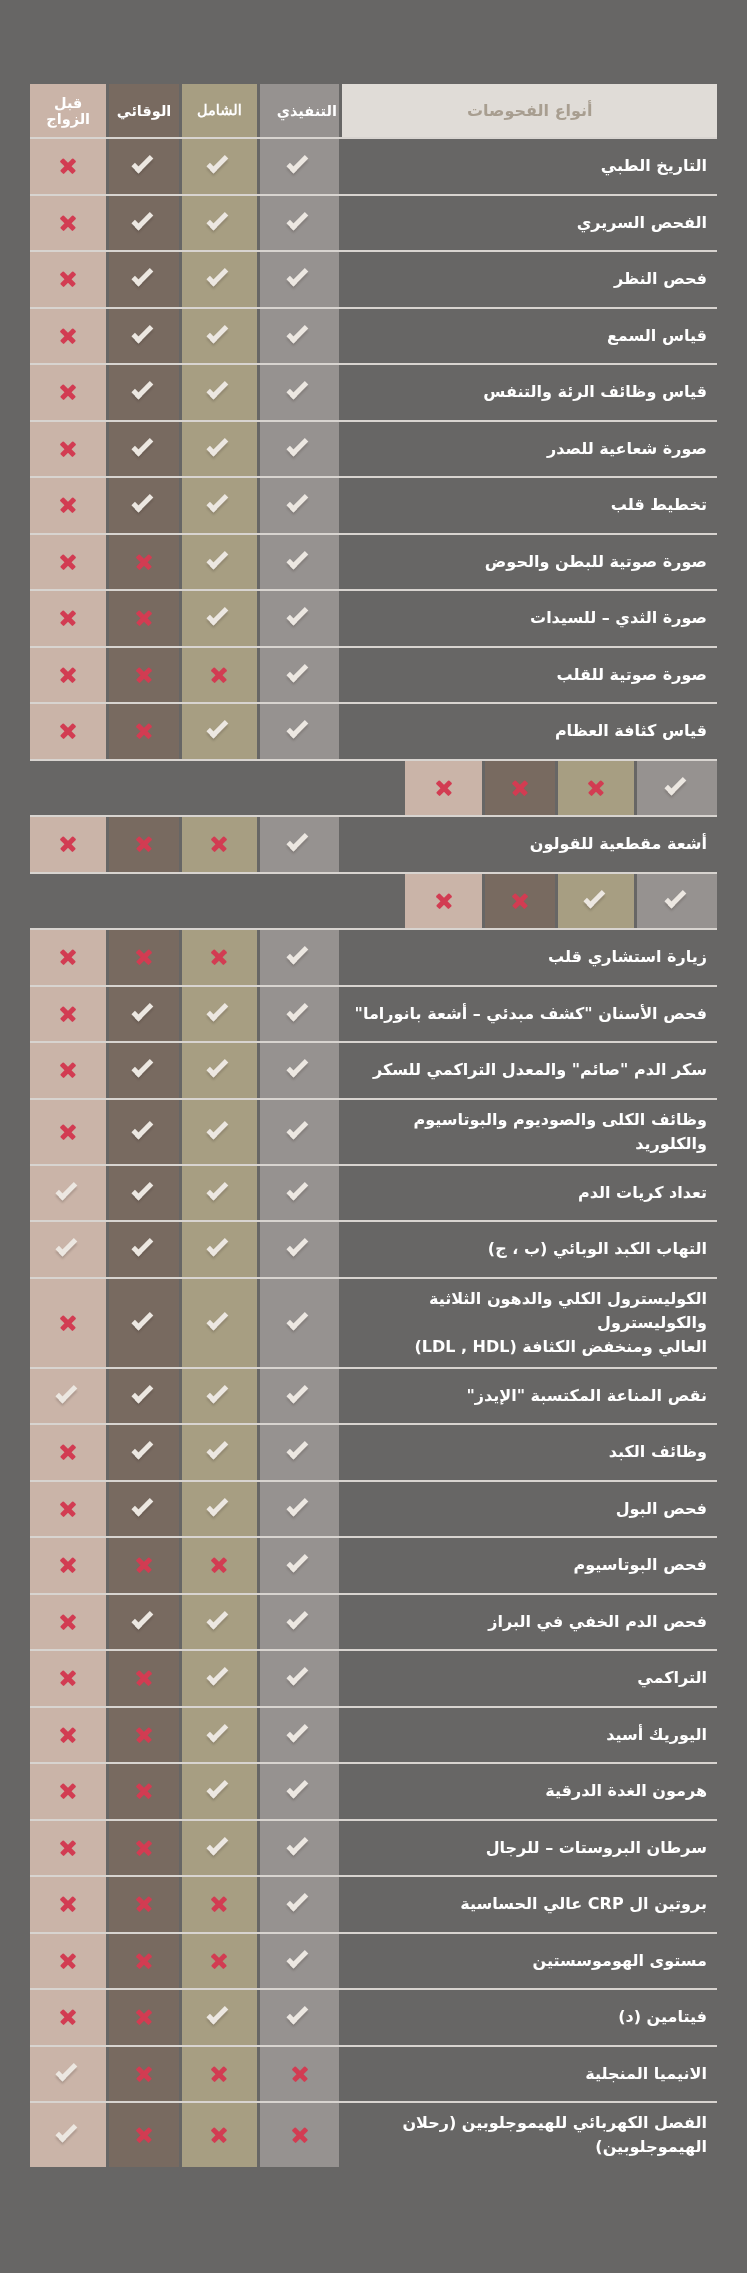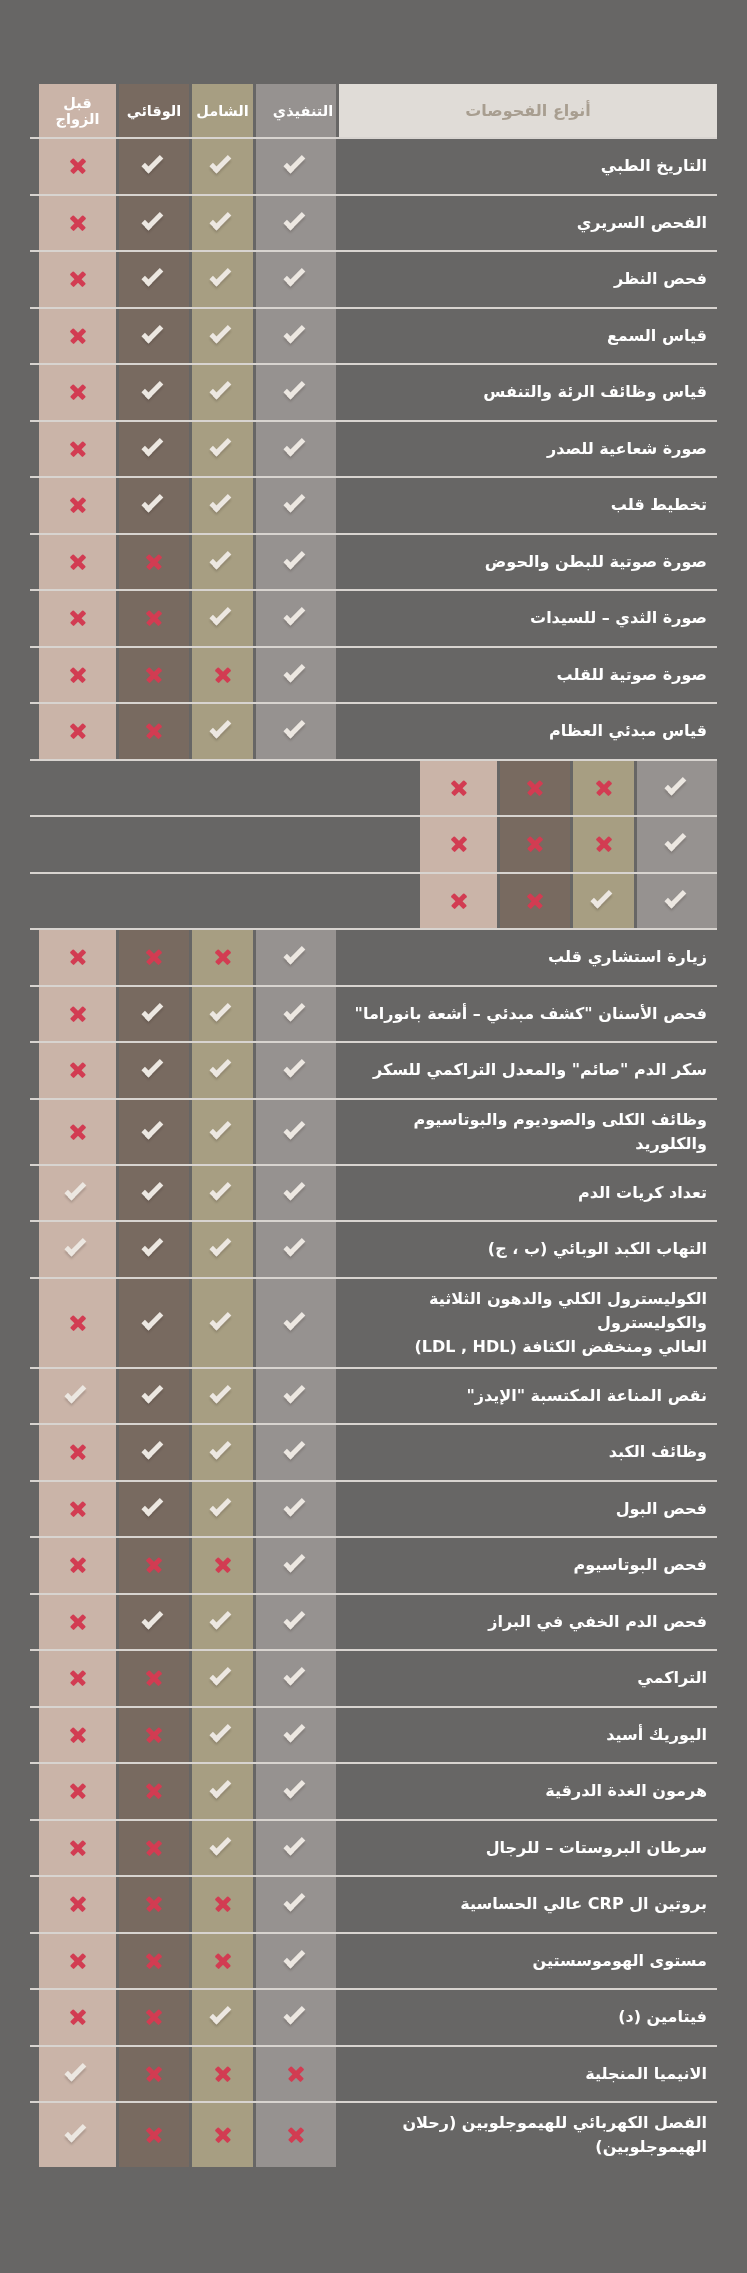--- a/index.html
+++ b/index.html
@@ -54,21 +54,21 @@
     line-height:1.5;
     padding:8px 10px 8px 4px;
     white-space:pre-line;
   }
   .cell{
     display:flex;
     align-items:center;
     justify-content:center;
   }
   .col-0{width:80px;}
-  .col-1{width:61px;}
+  .col-1{width:76px;font-family:Liberation Serif, serif;}
   .col-2{width:70px;}
   .col-3{width:77px;}
   .head-cell{
     color:#ffffff;
     font-size:14.5px;
     font-weight:bold;
     text-align:center;
     padding:0 2px;
   }
   .mark-check{
@@ -267,49 +267,50 @@
         <span class="mark-cross"></span>
       </div>
       <div class="cell col-2" style="background: rgb(120, 106, 96);">
         <span class="mark-cross"></span>
       </div>
       <div class="cell col-3" style="background: rgb(202, 180, 168);">
         <span class="mark-cross"></span>
       </div>
     </div>
     <div class="row data-row">
-      <div class="row-name">قياس مبدئي العظام</div>
-      <div class="cell col-0" style="background: rgb(150, 146, 144);">
-        <span class="mark-check"></span>
-      </div>
-      <div class="cell col-1" style="background: rgb(167, 158, 130);">
-        <span class="mark-check"></span>
-      </div>
-      <div class="cell col-2" style="background: rgb(120, 106, 96);">
-        <span class="mark-cross"></span>
-      </div>
-      <div class="cell col-3" style="background: rgb(202, 180, 168);">
-        <span class="mark-cross"></span>
-      </div>
-    </div>
-    <div class="row data-row">
-      <div class="cell col-0" style="background: rgb(150, 146, 144);">
-        <span class="mark-check"></span>
-      </div>
-      <div class="cell col-1" style="background: rgb(167, 158, 130);">
-        <span class="mark-cross"></span>
-      </div>
-      <div class="cell col-2" style="background: rgb(120, 106, 96);">
-        <span class="mark-cross"></span>
-      </div>
-      <div class="cell col-3" style="background: rgb(202, 180, 168);">
-        <span class="mark-cross"></span>
-      </div>
-    </div>
-    <div class="row data-row">
+      <div class="row-name">قياس كثافة العظام</div>
+      <div class="cell col-0" style="background: rgb(150, 146, 144);">
+        <span class="mark-check"></span>
+      </div>
+      <div class="cell col-1" style="background: rgb(167, 158, 130);">
+        <span class="mark-check"></span>
+      </div>
+      <div class="cell col-2" style="background: rgb(120, 106, 96);">
+        <span class="mark-cross"></span>
+      </div>
+      <div class="cell col-3" style="background: rgb(202, 180, 168);">
+        <span class="mark-cross"></span>
+      </div>
+    </div>
+    <div class="row data-row">
+      <div class="cell col-0" style="background: rgb(150, 146, 144);">
+        <span class="mark-check"></span>
+      </div>
+      <div class="cell col-1" style="background: rgb(167, 158, 130);">
+        <span class="mark-cross"></span>
+      </div>
+      <div class="cell col-2" style="background: rgb(120, 106, 96);">
+        <span class="mark-cross"></span>
+      </div>
+      <div class="cell col-3" style="background: rgb(202, 180, 168);">
+        <span class="mark-cross"></span>
+      </div>
+    </div>
+    <div class="row data-row">
+      <div class="row-name">أشعة مقطعية للقولون</div>
       <div class="cell col-0" style="background: rgb(150, 146, 144);">
         <span class="mark-check"></span>
       </div>
       <div class="cell col-1" style="background: rgb(167, 158, 130);">
         <span class="mark-cross"></span>
       </div>
       <div class="cell col-2" style="background: rgb(120, 106, 96);">
         <span class="mark-cross"></span>
       </div>
       <div class="cell col-3" style="background: rgb(202, 180, 168);">

